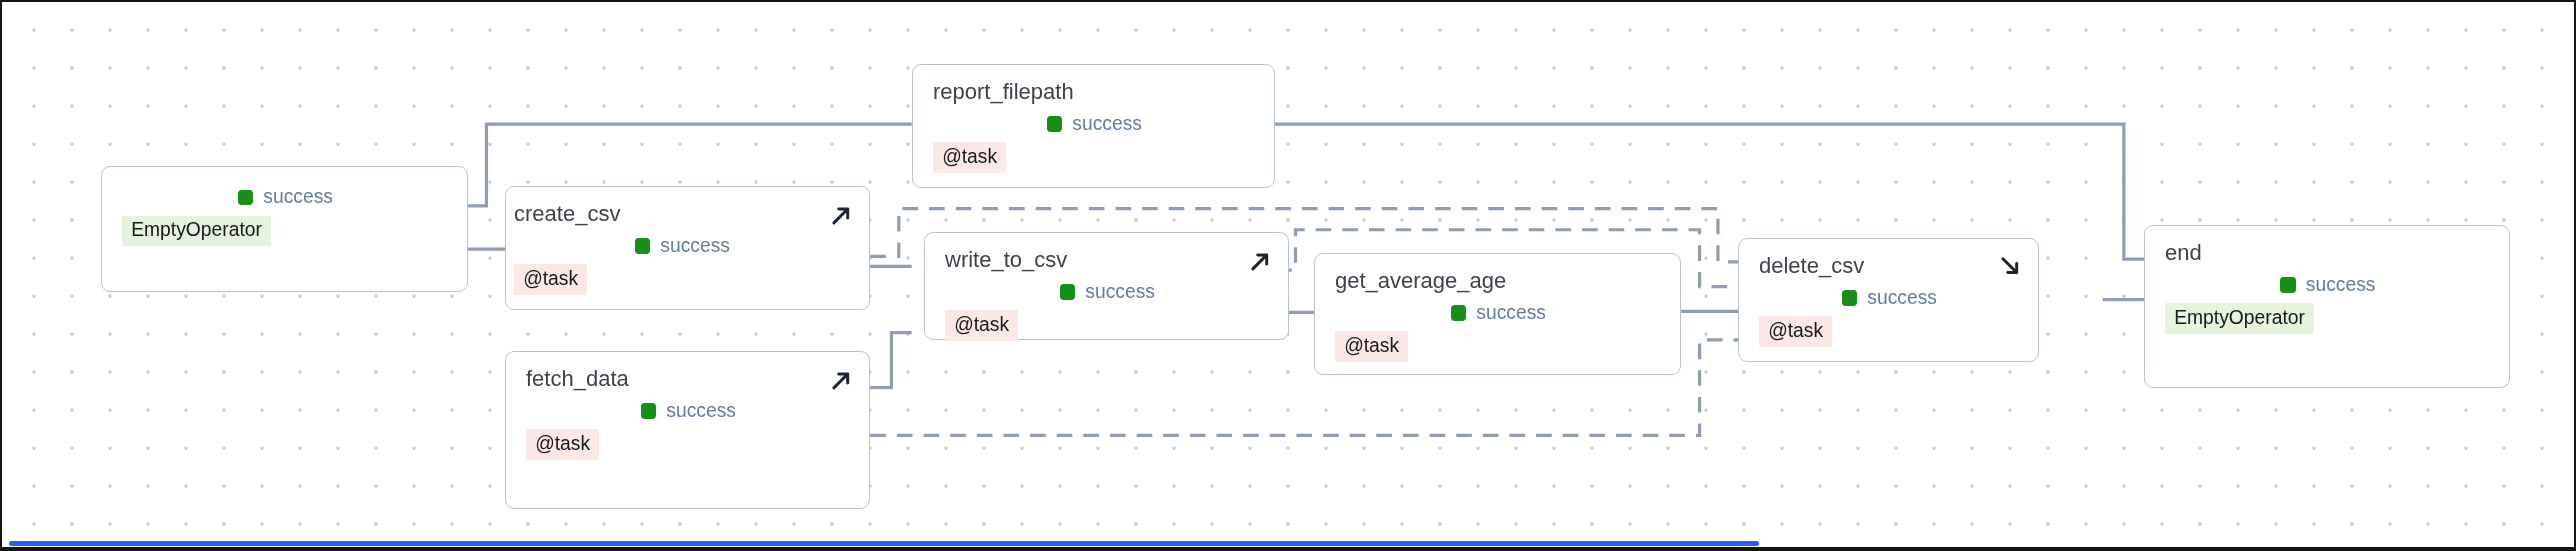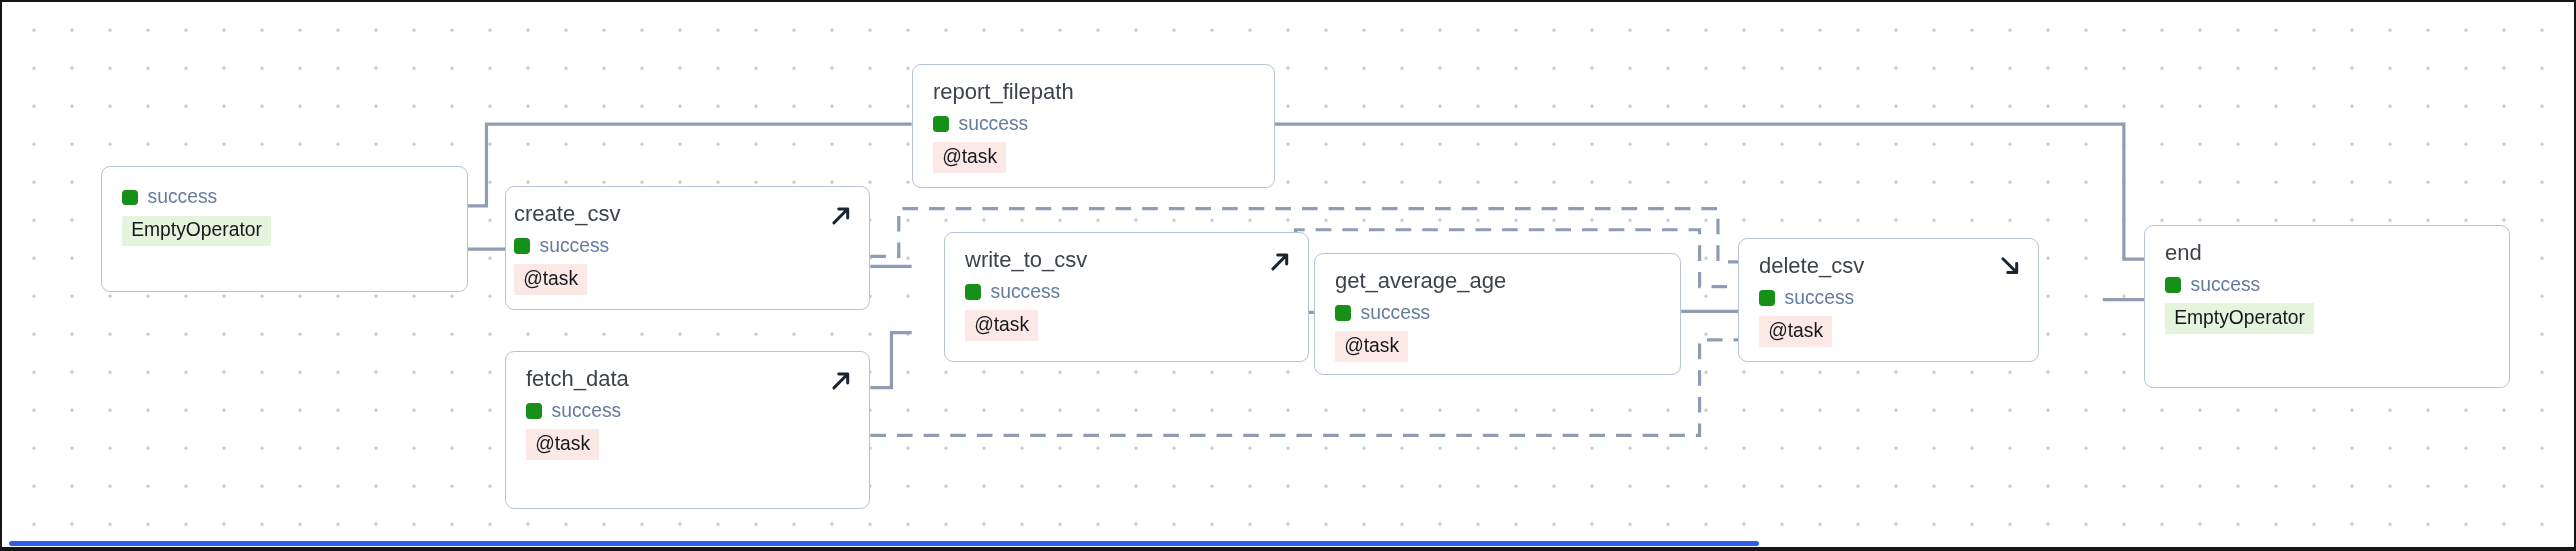--- a/index.html
+++ b/index.html
@@ -11,21 +11,21 @@
   }
   svg.edges{position:absolute;left:0;top:0;width:2576px;height:551px;pointer-events:none;}
   svg.edges path{fill:none;stroke:var(--edge,#8f9cb3);stroke-width:3.5px;}
   svg.edges path.dashed{stroke-dasharray:17 12;}
   .node{
     position:absolute;box-sizing:border-box;background:#ffffff;
     border:1.8px solid var(--node-border,#b6c2d8);border-radius:9.2px;
     padding:13px 18.4px 13px 20px;cursor:pointer;
   }
   .node-title{font-size:22px;color:var(--title-text,#3d434b);line-height:1.3;white-space:nowrap;}
-  .state-row{display:flex;align-items:center;gap:10px;margin-top:6.4px;}
+  .state-row{display:flex;align-items:center;gap:10px;margin-top:6.4px;justify-content:center;}
   .state-dot{width:15.6px;height:15.6px;border-radius:3.7px;background:var(--success-green,#169016);flex:0 0 auto;}
   .state-label{font-size:19.3px;color:var(--state-text,#647c9e);}
   .badge{display:inline-block;margin-top:7.3px;font-size:19.3px;line-height:1.25;padding:2.8px 9.2px 3.7px 9.2px;border-radius:1px;color:#15181d;white-space:nowrap;}
   .badge.task{background:var(--task-badge-bg,#fce8e4);}
   .badge.operator{background:var(--operator-badge-bg,#e4f4dd);}
   .marker{position:absolute;top:13.8px;right:14.7px;width:27.6px;height:27.6px;}
   .marker svg{width:27.6px;height:27.6px;}
   .marker path{fill:none;stroke:var(--marker,#1b2531);stroke-width:2.6px;stroke-linecap:round;stroke-linejoin:round;}
   .scroll-indicator{position:absolute;left:7.3px;bottom:0.9px;height:5.5px;width:1750px;background:var(--scrollbar,#2e5cec);border-radius:2.8px;}
 </style>
@@ -75,21 +75,21 @@
             <path d="M6 19 L18 7 M10.2 7 H18 V14.8"></path>
           </svg></span></div>
       <div class="node" style="left: 910px; top: 62px; width: 363px; height: 124px;">
     <div class="node-title">report_filepath</div>
     <div class="state-row">
       <span class="state-dot"></span>
       <span class="state-label">success</span>
     </div>
     <span class="badge task">@task</span>
   </div>
-      <div class="node" style="left: 942px; top: 230px; width: 365px; height: 130px;">
+      <div class="node" style="left: 922px; top: 230px; width: 365px; height: 108px;">
     <div class="node-title">write_to_csv</div>
     <div class="state-row">
       <span class="state-dot"></span>
       <span class="state-label">success</span>
     </div>
     <span class="badge task">@task</span>
   <span class="marker"><svg viewBox="0 0 24 24">
             <path d="M6 19 L18 7 M10.2 7 H18 V14.8"></path>
           </svg></span></div>
       <div class="node" style="left: 1312px; top: 251px; width: 367px; height: 122px;">

